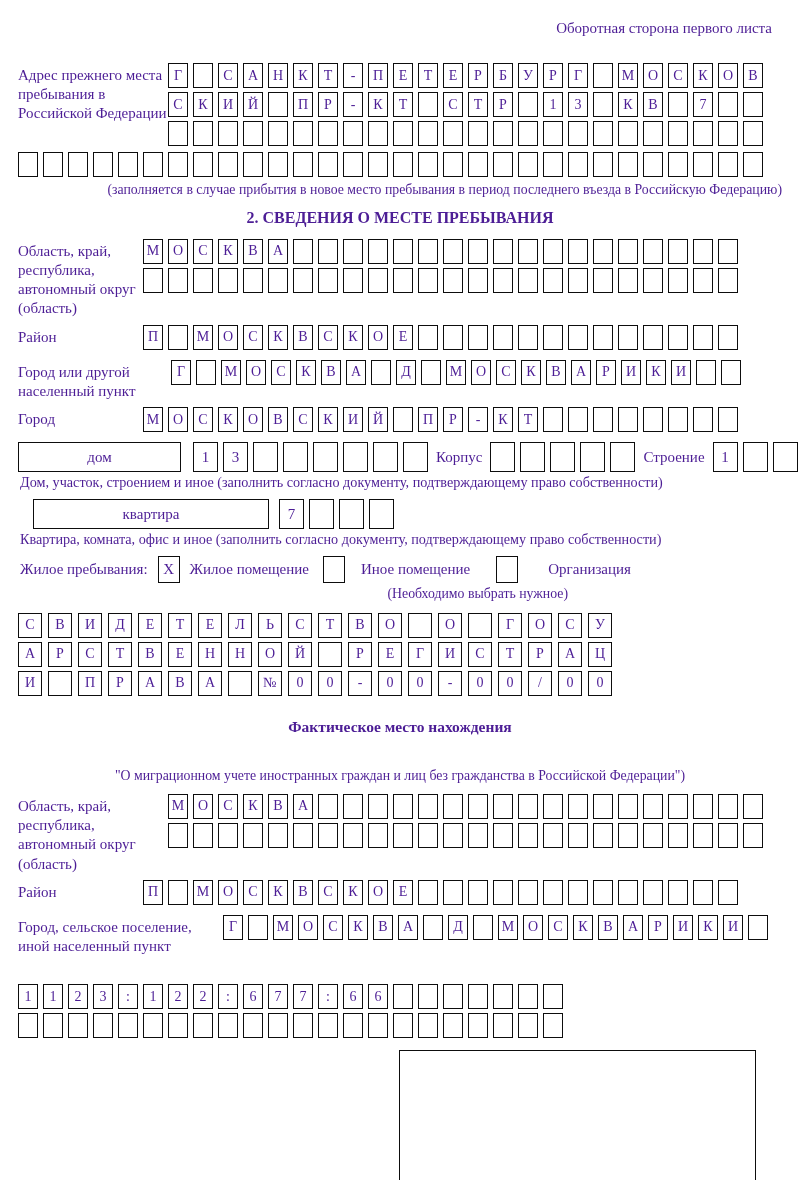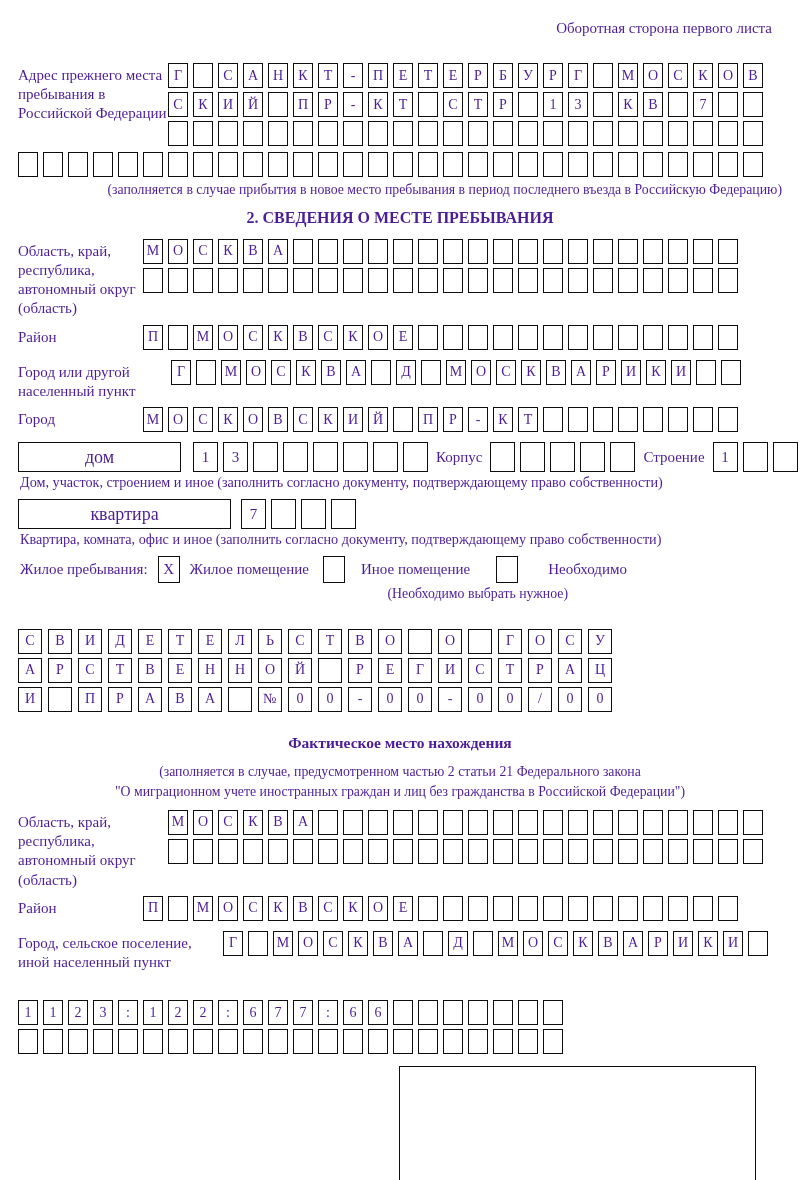--- a/index.html
+++ b/index.html
@@ -21,24 +21,24 @@
     font-size:14px;flex-shrink:0;background:#fff;
   }
   .wide .cell{width:24px;gap:0;}
   .wide{gap:6px;}
   .fullrow{margin:2px 0 4px 0;}
   .note-center{text-align:right;font-size:13.8px;margin:4px 0 10px 0;line-height:1.3;}
   .sec-title{text-align:center;font-weight:bold;font-size:16px;margin:10px 0 12px 0;}
   .indent-row{margin-left:28px;}
   .labelbox{
     border:1.6px solid #0d0d0d;height:30px;box-sizing:border-box;
-    display:flex;align-items:center;justify-content:center;font-size:18px;flex-shrink:0;background:#fff;
+    display:flex;align-items:center;justify-content:center;font-size:15px;flex-shrink:0;background:#fff;
   }
   .lb-dom{width:163px;margin-right:12px;}
-  .lb-kv{width:213px;margin-right:10px;}
+  .lb-kv{width:236px;margin-right:10px;margin-left:15px;}
   .bigcell{width:25px;height:30px;font-size:15px;}
   .hrow{display:flex;align-items:center;margin:4px 0 2px 0;}
   .hrow .cellrow{margin-bottom:0;}
   .inline-lb{font-size:15px;margin:0 8px;}
   .caption{font-size:14.2px;margin:2px 0 8px 2px;}
   .stayrow{display:flex;align-items:center;font-size:15px;margin:8px 0 2px 2px;}
   .checkbox{
     width:22px;height:27px;border:1.6px solid #0d0d0d;box-sizing:border-box;
     display:flex;align-items:center;justify-content:center;font-size:15px;background:#fff;flex-shrink:0;
   }
@@ -366,23 +366,23 @@
   </div>
   <div class="caption">Квартира, комната, офис и иное (заполнить согласно документу, подтверждающему право собственности)</div>
 
   <div class="stayrow">
     <span>Жилое пребывания:</span>
     <span class="checkbox" style="margin-left:10px;">X</span>
     <span style="margin-left:10px;">Жилое помещение</span>
     <span class="checkbox" style="margin-left:14px;"></span>
     <span style="margin-left:16px;">Иное помещение</span>
     <span class="checkbox" style="margin-left:26px;"></span>
-    <span style="margin-left:30px;">Необходимо</span>
-  </div>
-  <div class="note-center" style="width:440px;margin:2px 0 26px 110px;">(Необходимо выбрать нужное)</div>
+    <span style="margin-left:30px;">Организация</span>
+  </div>
+  <div class="note-center" style="width:440px;margin:2px 0 10px 110px;">(Необходимо выбрать нужное)</div>
 
   <div class="field">
     <div class="cellcol">
       <div class="cellrow wide">
           <span class="cell">С</span>
           <span class="cell">В</span>
           <span class="cell">И</span>
           <span class="cell">Д</span>
           <span class="cell">Е</span>
           <span class="cell">Т</span>
@@ -443,21 +443,21 @@
           <span class="cell">0</span>
           <span class="cell">/</span>
           <span class="cell">0</span>
           <span class="cell">0</span>
         </div>
     </div>
   </div>
 
   <div class="sec-title" style="margin-top:18px;margin-bottom:10px;font-size:15.5px;">Фактическое место нахождения</div>
   <div class="fact-note">
-    <span>(заполняется в случае, предусмотренном частью 2 статьи 21 Федерального закона</span><br>
+    <br>
     <span>"О миграционном учете иностранных граждан и лиц без гражданства в Российской Федерации")</span>
   </div>
 
   <div class="field">
     <div class="flabel w150">Область, край, республика, автономный округ (область)</div>
     <div class="cellcol">
       <div class="cellrow">
           <span class="cell">М</span>
           <span class="cell">О</span>
           <span class="cell">С</span>

